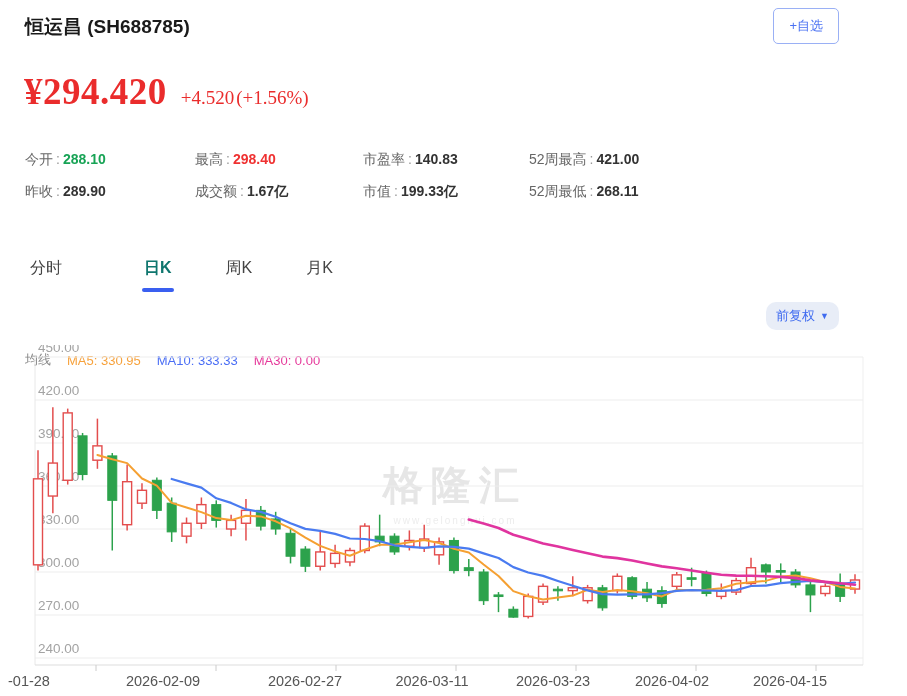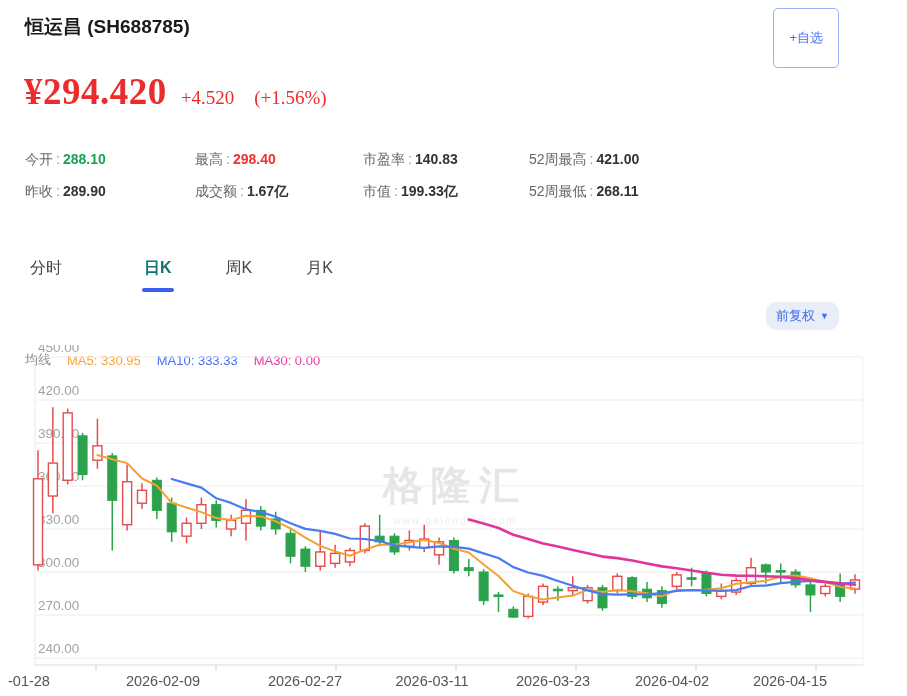--- a/index.html
+++ b/index.html
@@ -1,28 +1,28 @@
 <!DOCTYPE html>
 <html><head>
 <meta charset="utf-8">
 <style>
   html,body{margin:0;padding:0;background:#fff;}
   #page{position:relative;width:884px;height:696px;background:#fff;overflow:hidden;
         font-family:"Liberation Sans","DejaVu Sans",sans-serif;}
 
   
   .title{position:absolute;left:25px;top:14px;font-size:19px;font-weight:bold;color:#1a1a1a;}
-  .watch-btn{position:absolute;right:45px;top:8px;padding:20px 15px;font-size:13px;
+  .watch-btn{position:absolute;right:45px;top:8px;padding:8px 15px;font-size:13px;
              color:#4a71f2;border:1px solid #9ab0f5;border-radius:5px;background:#fff;cursor:pointer;}
 
   
   .price-row{position:absolute;left:24px;top:70px;display:flex;align-items:baseline;color:#ea2c2c;font-family:Liberation Serif, serif;}
   .price{font-size:37px;font-weight:bold;letter-spacing:.5px;}
   .chg{font-size:19px;margin-left:14px;}
-  .chg-pct{font-size:19px;margin-left:20px;}
+  .chg-pct{font-size:19px;margin-left:2px;}
 
   
   .stats{position:absolute;left:25px;top:151px;display:grid;grid-auto-flow:column;
          grid-template-rows:repeat(2,26px);grid-template-columns:170px 168px 166px 164px auto;
          row-gap:6px;font-size:14px;white-space:nowrap;}
   .s-label{color:#666;}
   .s-colon{color:#999;margin:0 3px;}
   .s-val{font-weight:bold;color:#333;}
   .s-val.red{color:#ef3131;}
   .s-val.green{color:#17a355;}

